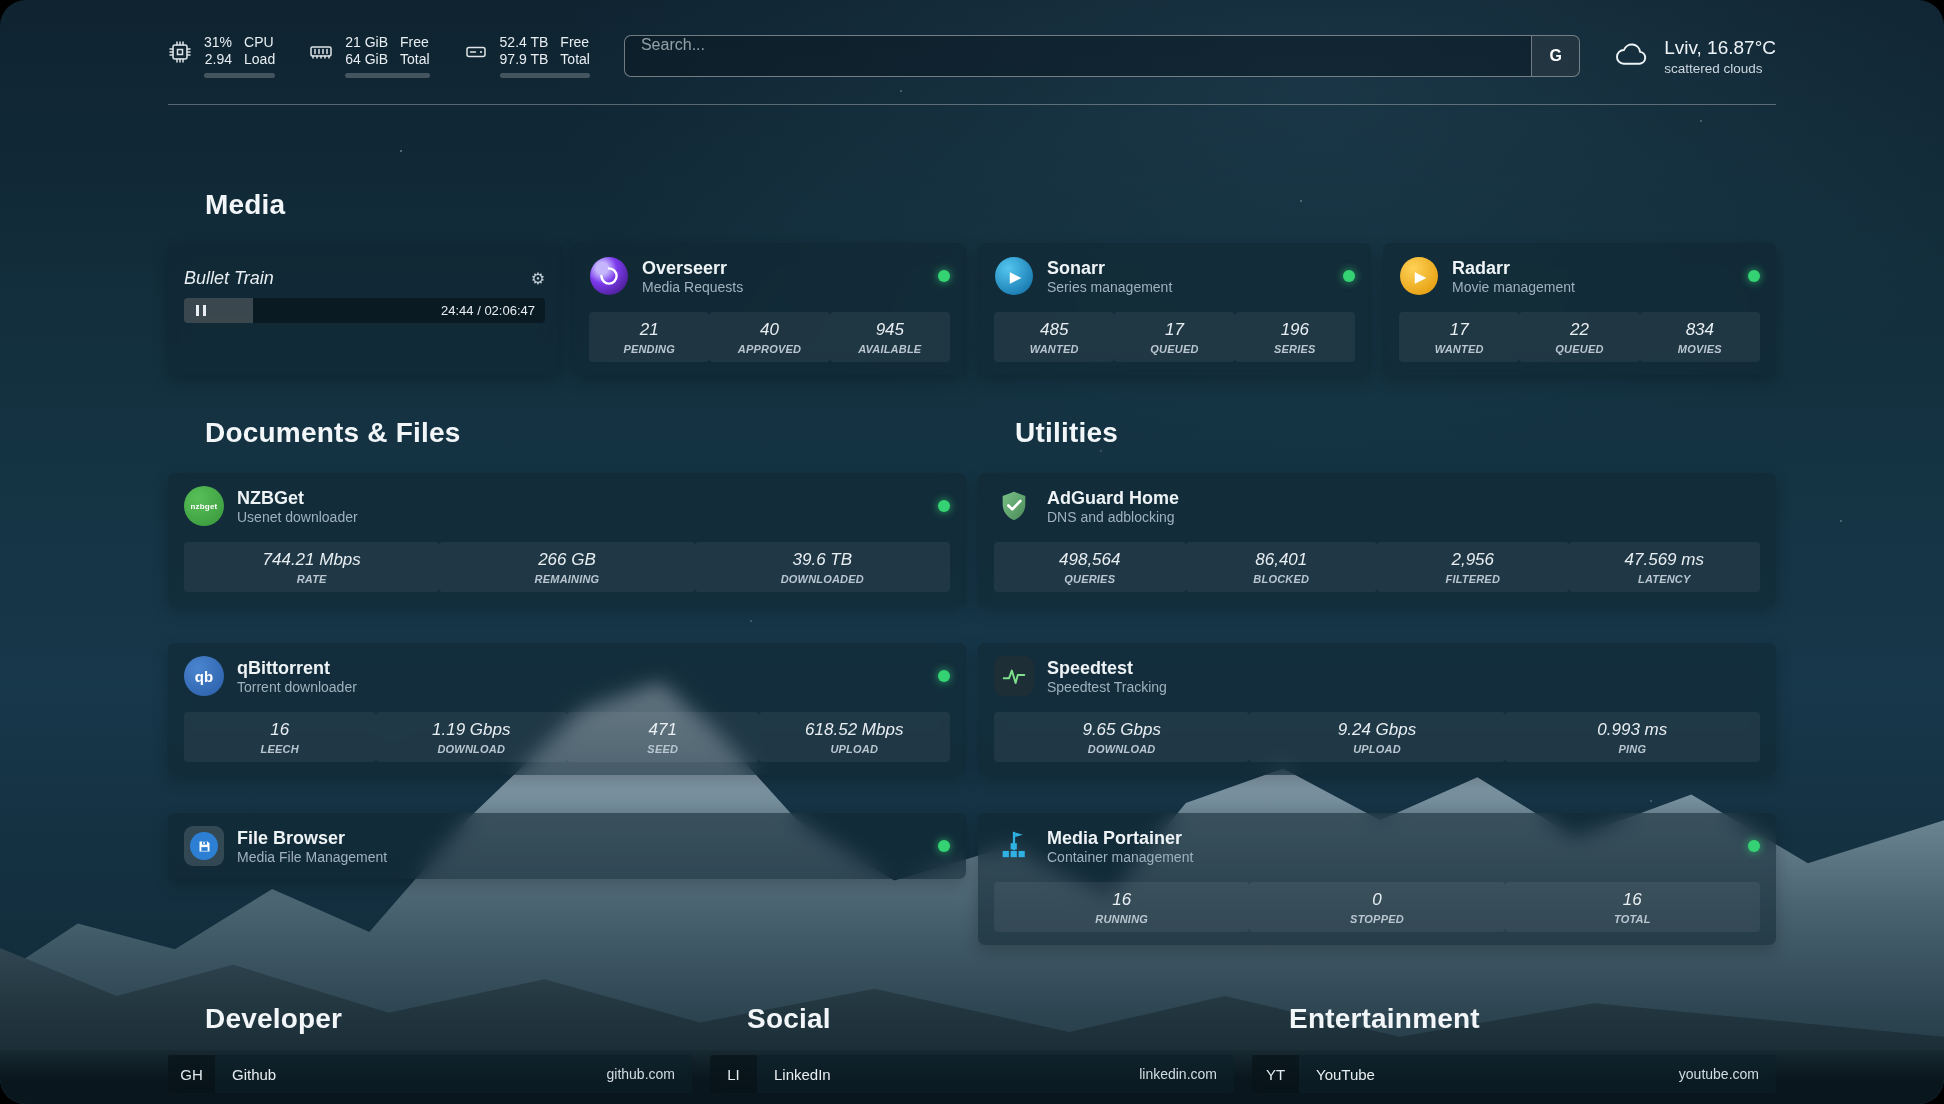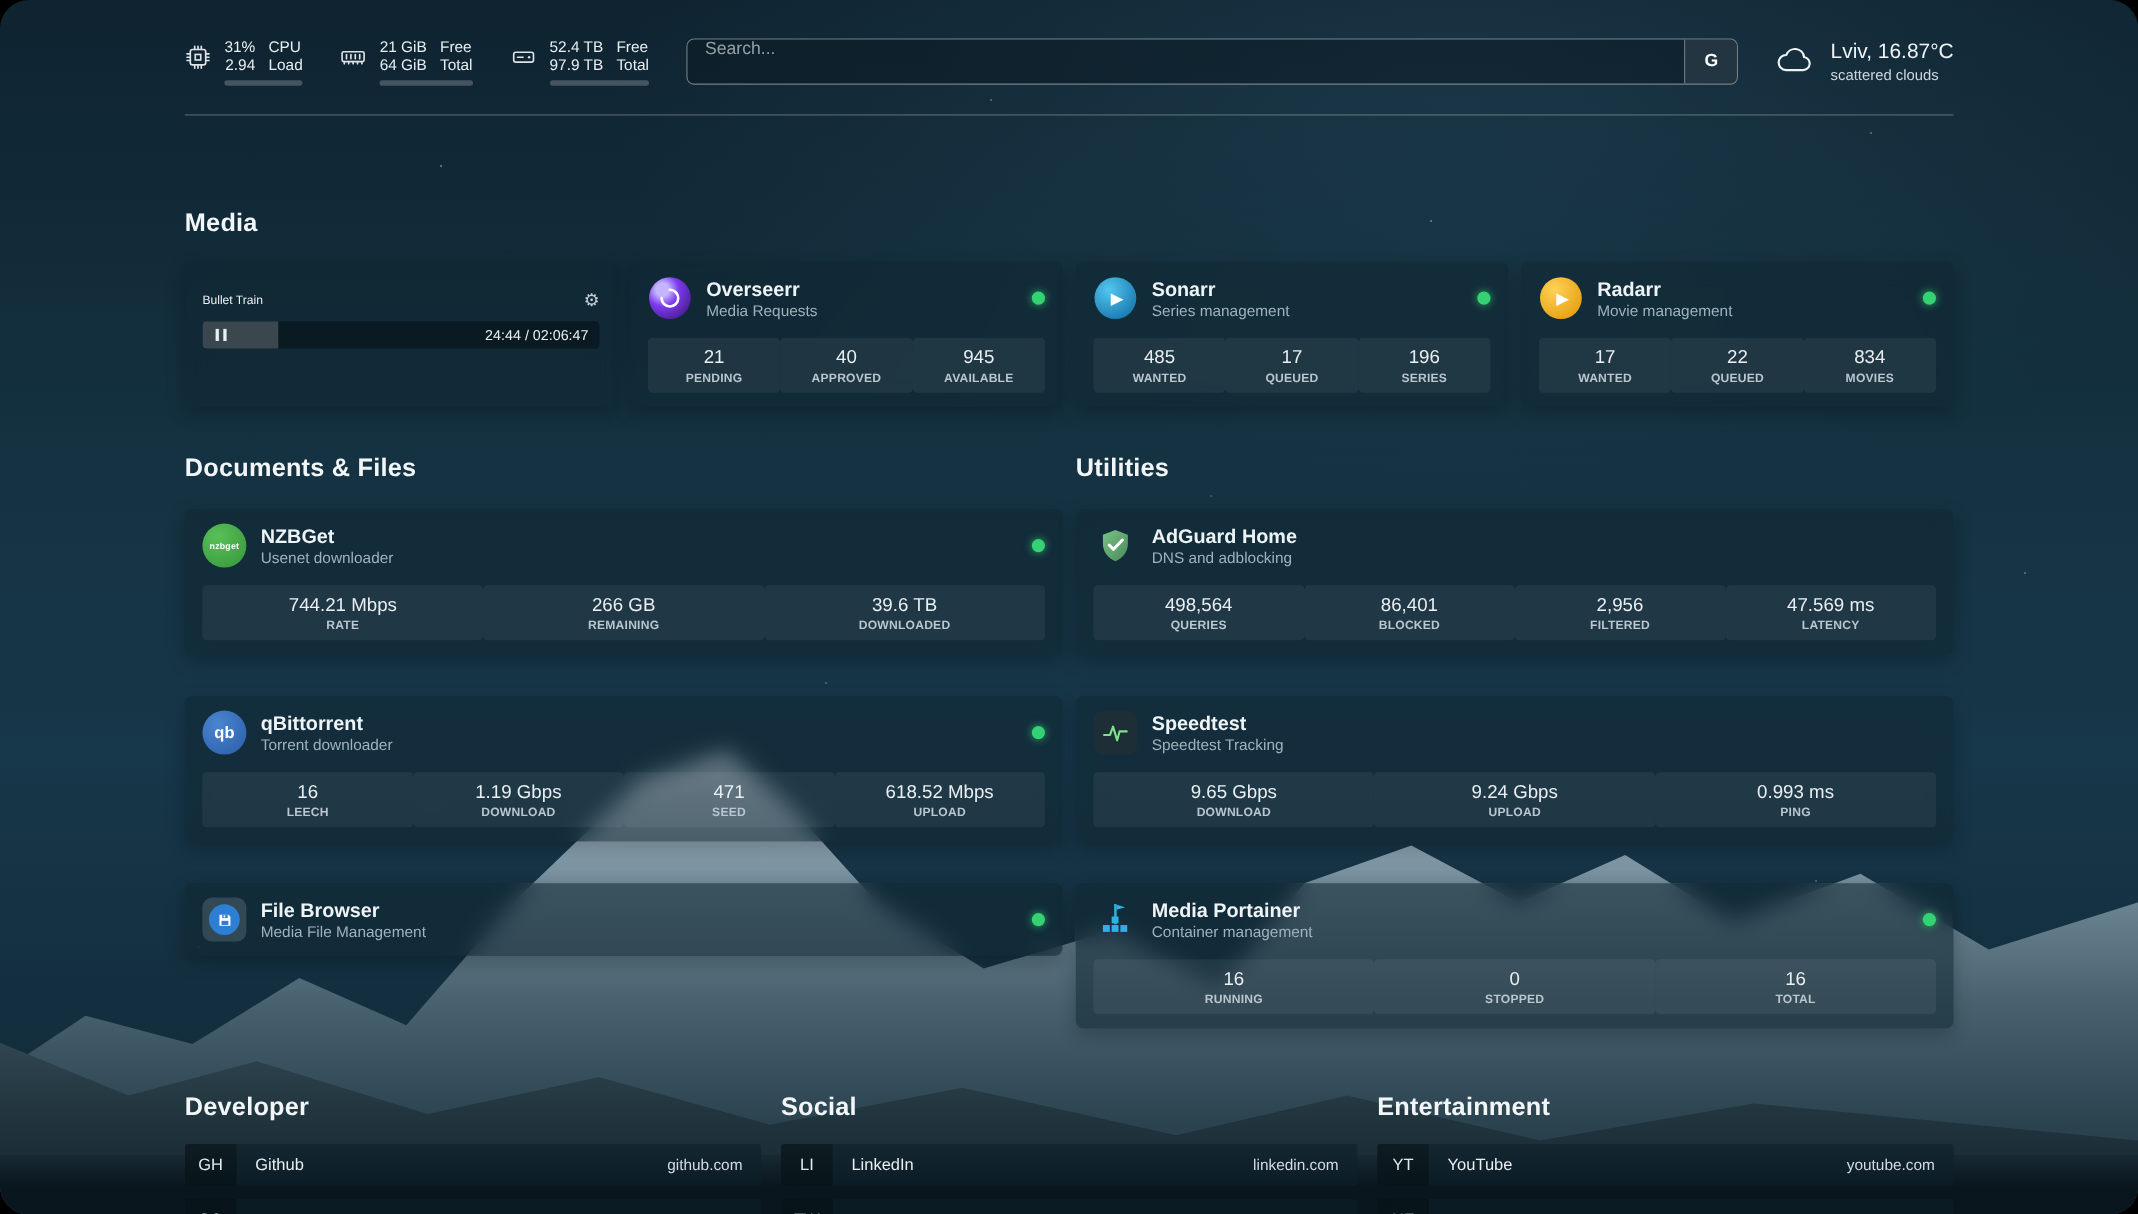--- a/index.html
+++ b/index.html
@@ -59,43 +59,43 @@
   .search input { flex: 1; background: transparent; border: none; outline: none; color: #e9eef2; font-size: 16px; padding: 0 16px; font-family: inherit; }
   .search input::placeholder { color: rgba(235,243,247,0.6); }
   .search-btn { width: 48px; align-self: stretch; border-left: 1px solid rgba(255,255,255,0.35);
     background: rgba(255,255,255,0.08); color: #fff; font-size: 16px; font-weight: 700;
     display: flex; align-items: center; justify-content: center; cursor: pointer; }
   .weather { display: flex; align-items: center; gap: 14px; }
   .weather-main { font-size: 19px; color: #eef3f6; }
   .weather-sub { font-size: 13.5px; color: #cdd8de; margin-top: 2px; }
   .divider { height: 1px; background: rgba(255,255,255,0.3); margin-top: 26px; }
   
-  .section-title { font-size: 23px; font-weight: 600; color: #f2f6f8; letter-spacing: .2px; }
+  .section-title { font-size: 28px; font-weight: 600; color: #f2f6f8; letter-spacing: .2px; margin-left: 37px; }
   .media-title { margin-top: 84px; }
   .media-grid { display: grid; grid-template-columns: repeat(4, 1fr); gap: 12px; margin-top: 22px; }
   .twocol { display: grid; grid-template-columns: 1fr 1fr; column-gap: 12px; margin-top: 42px; }
   .col-list { display: flex; flex-direction: column; gap: 38px; margin-top: 24px; }
   
   .card { background: rgba(16,38,50,0.55); border-radius: 7px; padding: 13px 16px;
     backdrop-filter: blur(10px); box-shadow: 0 6px 16px rgba(0,0,0,0.22); cursor: pointer; }
   .media-card { height: 132px; display: flex; flex-direction: column; }
   .card-header { display: flex; align-items: center; gap: 13px; }
   .svc-text { display: flex; flex-direction: column; }
   .svc-name { font-size: 18px; font-weight: 600; color: #eef3f6; line-height: 1.25; }
   .svc-sub { font-size: 14px; color: #9fb2bd; }
   .status-dot { width: 12px; height: 12px; border-radius: 50%; background: #35d273;
     box-shadow: 0 0 8px rgba(53,210,115,.8); margin-left: auto; }
-  .stats-row { display: flex; gap: 0; margin-top: auto; }
+  .stats-row { display: flex; gap: 0; margin-top: auto; font-style: italic; }
   .stats-row.plain { margin-top: 16px; }
   .stat { flex: 1; background: rgba(255,255,255,0.06); border-radius: 4px; text-align: center; padding: 8px 4px 7px; }
   .stat-val { font-size: 17px; color: #e9eef2; }
   .stat-lab { font-size: 11px; font-weight: 700; color: #b9c6cf; margin-top: 3px; letter-spacing: .2px; }
   
   .np-row { display: flex; align-items: center; margin-top: 12px; }
-  .np-title { font-size: 11px; color: #e9eef2; }
+  .np-title { font-size: 18px; color: #e9eef2; font-style: italic; }
   .gear { margin-left: auto; color: #c3ced6; font-size: 16px; cursor: pointer; }
   .np-bar { margin-top: 9px; height: 25px; background: rgba(0,0,0,0.35); border-radius: 4px;
     display: flex; align-items: center; position: relative; overflow: hidden; }
   .np-fill { position: absolute; left: 0; top: 0; bottom: 0; background: rgba(255,255,255,0.20); }
   .pause-btn { width: 34px; display: flex; gap: 4px; justify-content: center; z-index: 1; cursor: pointer; }
   .pause-btn i { width: 3px; height: 11px; background: #e9eef2; display: block; }
   .np-time { margin-left: auto; z-index: 1; font-size: 13px; color: #e9eef2; padding-right: 10px; }
   
   .icon-badge { width: 40px; height: 40px; border-radius: 9px; display: flex; align-items: center; justify-content: center; flex: none; }
   .badge-plex { background: #1b1f23; }

